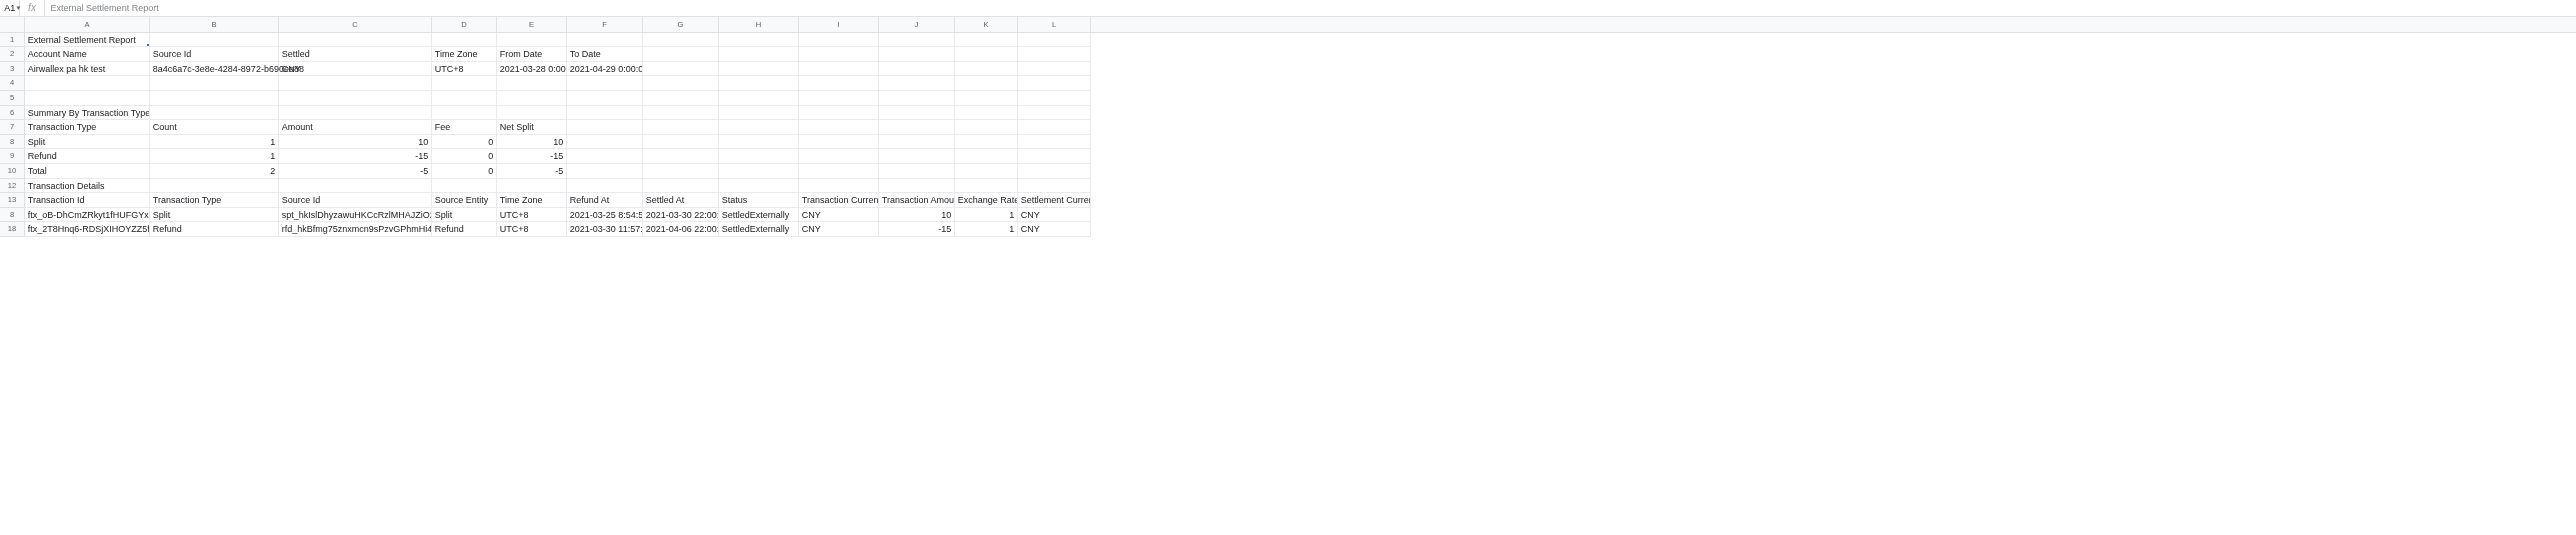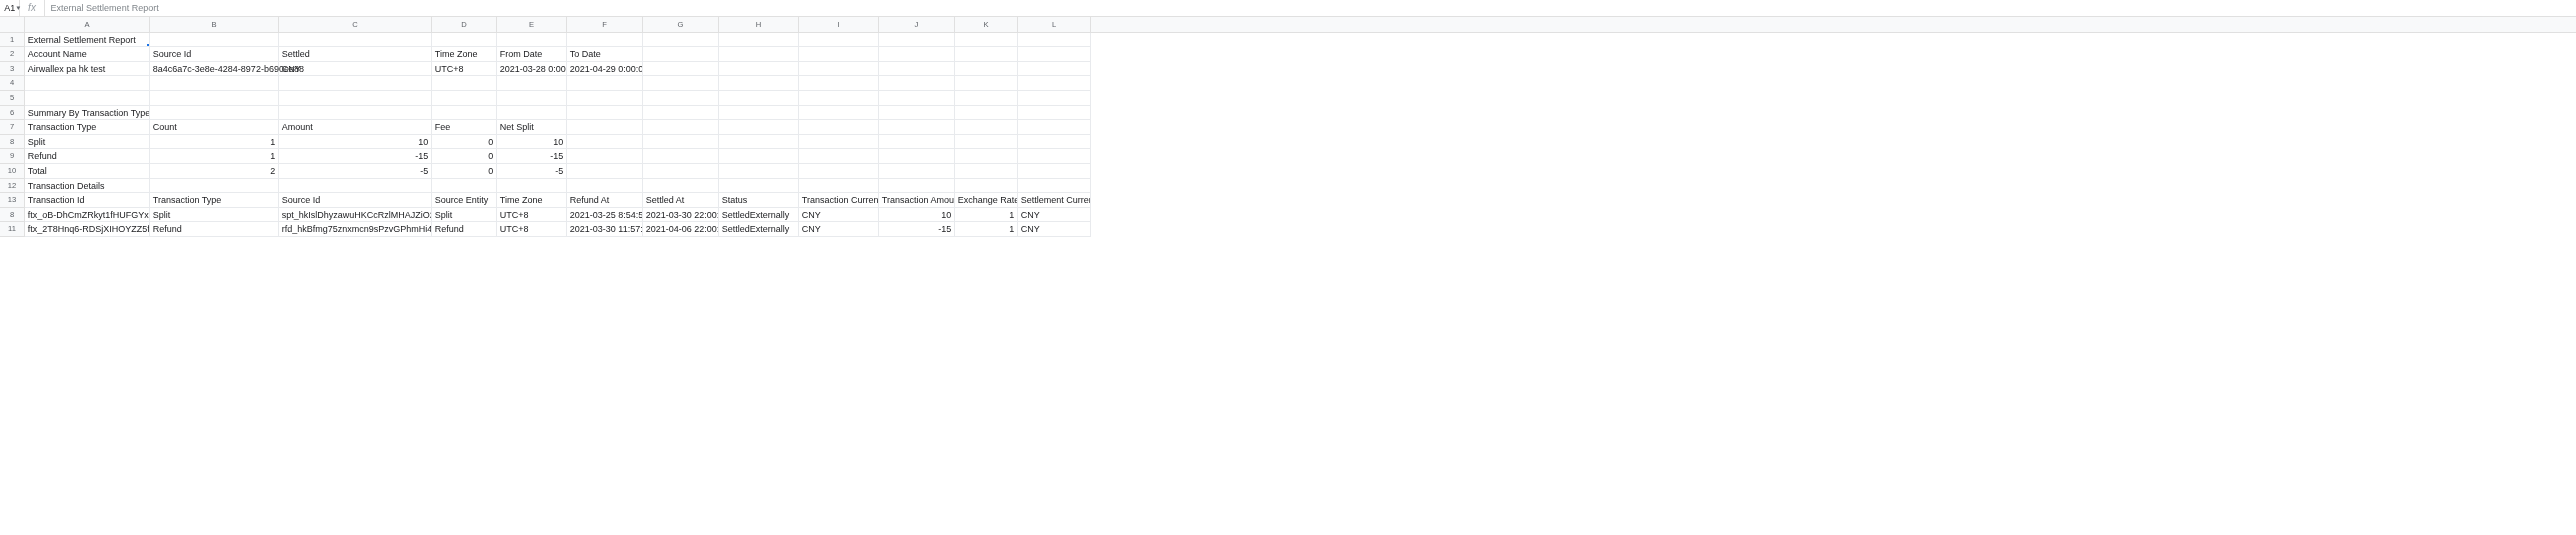--- a/index.html
+++ b/index.html
@@ -339,21 +339,21 @@
         <div class="cell cE">UTC+8</div>
         <div class="cell cF num">2021-03-25 8:54:55</div>
         <div class="cell cG num">2021-03-30 22:00:01</div>
         <div class="cell cH">SettledExternally</div>
         <div class="cell cI">CNY</div>
         <div class="cell cJ num">10</div>
         <div class="cell cK num">1</div>
         <div class="cell cL">CNY</div>
       </div>
       <div class="row">
-        <div class="row-header">11</div>
+        <div class="row-header">18</div>
         <div class="cell cA">ftx_2T8Hnq6-RDSjXIHOYZZ5fw</div>
         <div class="cell cB">Refund</div>
         <div class="cell cC">rfd_hkBfmg75znxmcn9sPzvGPhmHi47</div>
         <div class="cell cD">Refund</div>
         <div class="cell cE">UTC+8</div>
         <div class="cell cF num">2021-03-30 11:57:35</div>
         <div class="cell cG num">2021-04-06 22:00:01</div>
         <div class="cell cH">SettledExternally</div>
         <div class="cell cI">CNY</div>
         <div class="cell cJ num">-15</div>

